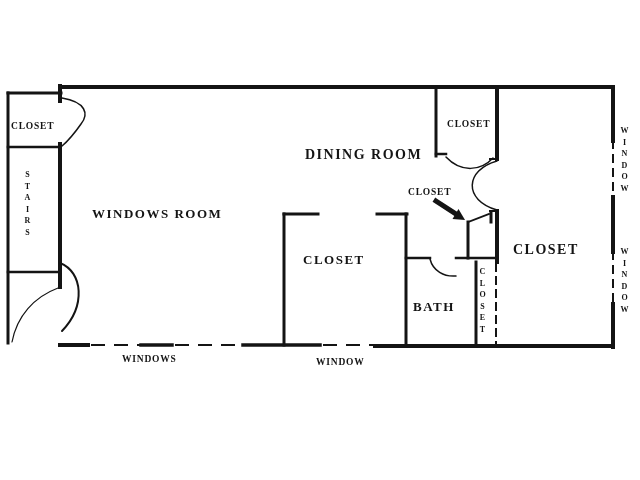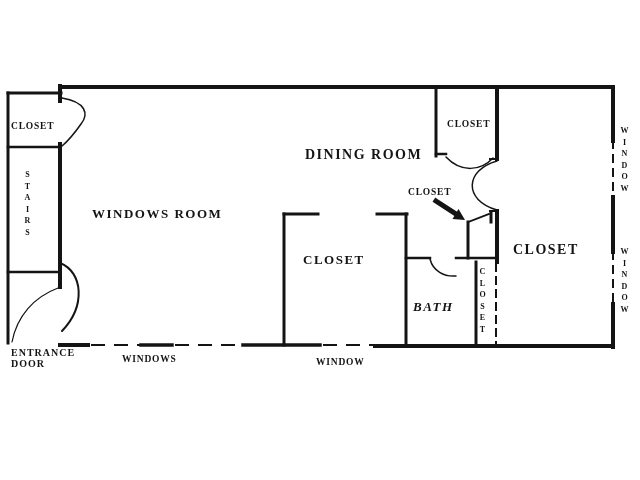--- a/index.html
+++ b/index.html
@@ -99,33 +99,29 @@
 
     <g>
       <path class="wall" stroke-width="5" d="M436,201 L456,214"></path>
       <polygon class="inkfill" points="465,220 452.5,219 458.5,209"></polygon>
     </g>
   </svg>
 
   <div class="label fs13" style="left:92px;  top:207px;">WINDOWS ROOM</div>
   <div class="label fs14" style="left:293px; top:148px;margin-left:12px;">DINING ROOM</div>
   <div class="label fs13" style="left:303px; top:253px;">CLOSET</div>
-  <div class="label fs13" style="left:413px; top:300px;font-style:italic;">BATH</div>
+  <div class="label fs13" style="left:413px; top:300px;">BATH</div>
   <div class="label fs14" style="left:513px; top:243px;">CLOSET</div>
 
   <div class="label fs9" style="left:11px;  top:122px;">CLOSET</div>
   <div class="label fs9" style="left:447px; top:120px;">CLOSET</div>
   <div class="label fs9" style="left:408px; top:188px;">CLOSET</div>
   <div class="vlabel fs8" style="left:478px; top:267px;">CLOSET</div>
 
   <div class="vlabel fs8" style="left:23px; top:170px;">STAIRS</div>
 
   <div class="vlabel fs8" style="left:620px; top:126px;">WINDOW</div>
   <div class="vlabel fs8" style="left:620px; top:247px;">WINDOW</div>
   <div class="label fs9" style="left:122px; top:355px;">WINDOWS</div>
   <div class="label fs9" style="left:316px; top:358px;">WINDOW</div>
 
-  <div class="label fs10" style="left:11px; top:348px;">
-    <div>ENTRANCE</div>
-    <div>DOOR</div>
-  </div>
 
 </div>
 
 </body></html>

